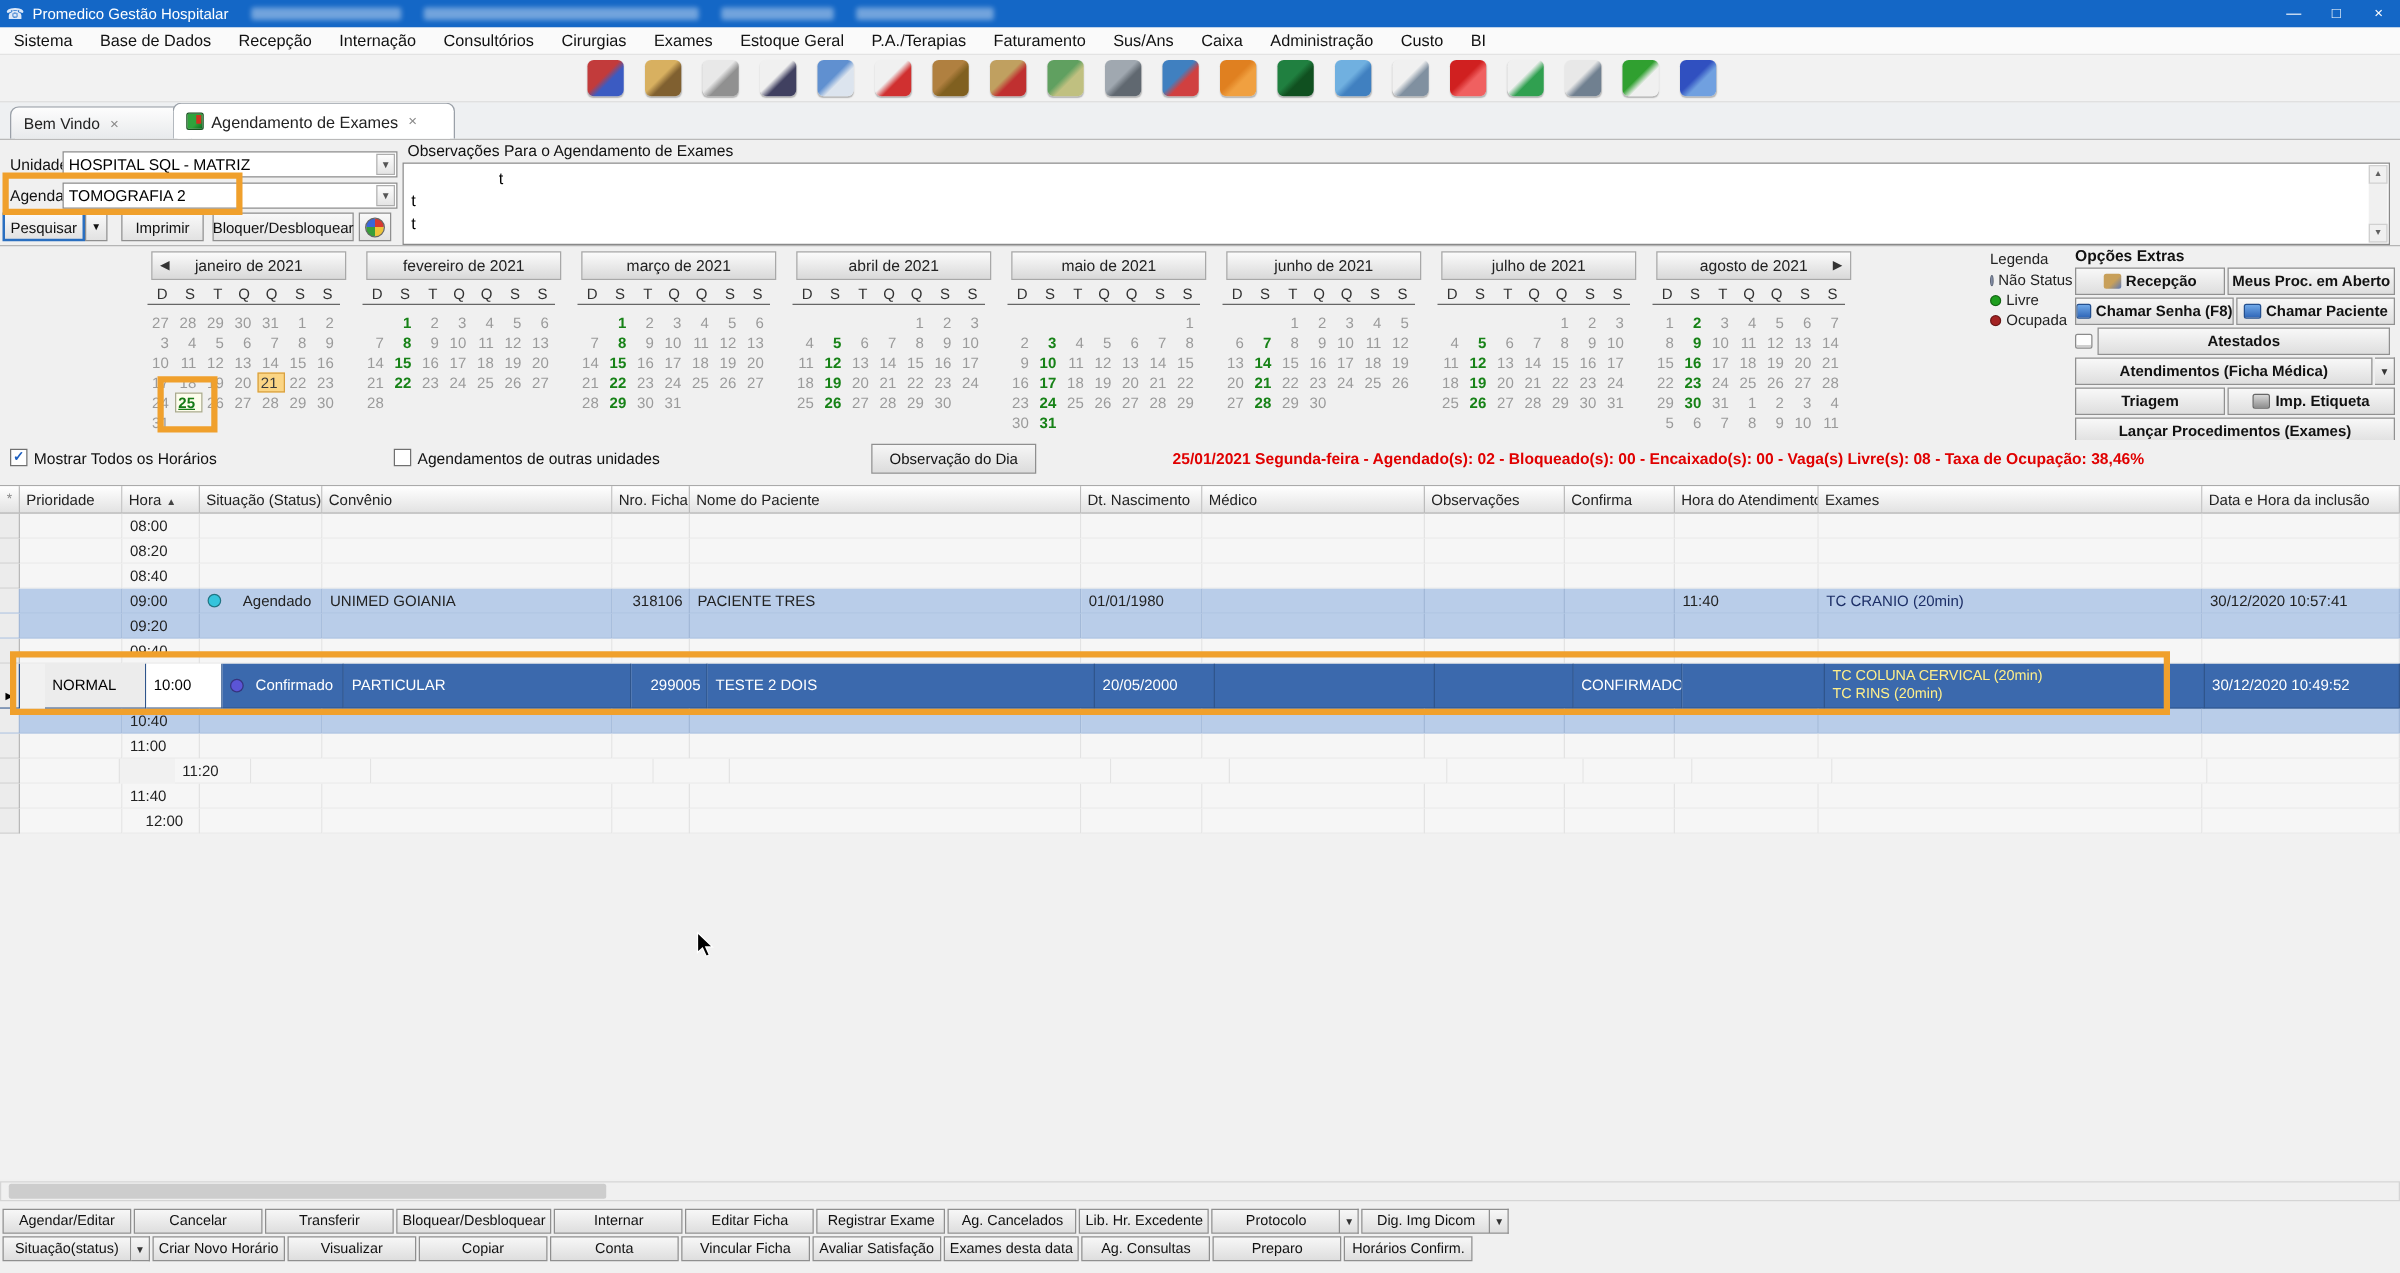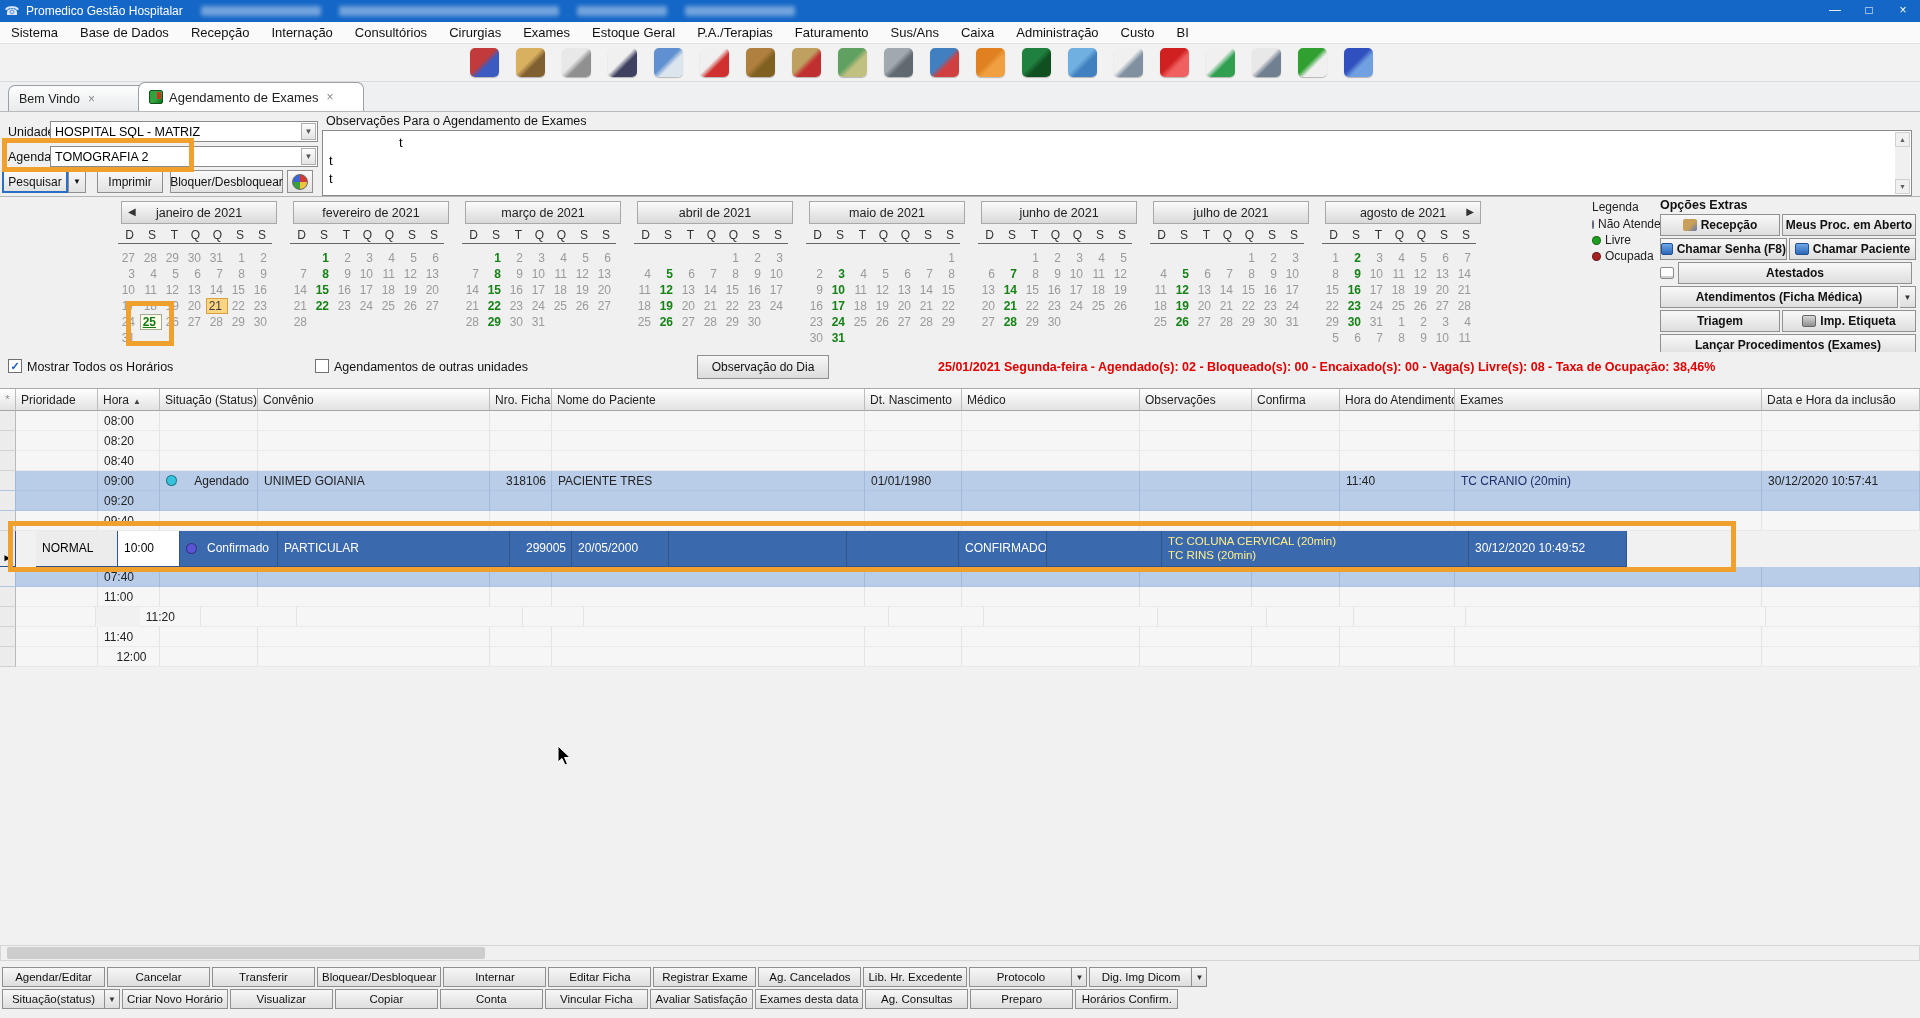--- a/index.html
+++ b/index.html
@@ -747,21 +747,21 @@
           <div class="day">11</div>
         </div>
       </div>
     </div>
 
   <div class="legend">
     <div class="legtitle">Legenda</div>
     <div id="legitems">
         <div class="legitem">
           <div class="legdot" style="background: rgb(142, 154, 181);"></div>
-          <div style="display: inline;">Não Atende</div>
+          <div style="display: inline;">Não Status</div>
         </div>
         <div class="legitem">
           <div class="legdot" style="background: rgb(30, 158, 30);"></div>
           <div style="display: inline;">Livre</div>
         </div>
         <div class="legitem">
           <div class="legdot" style="background: rgb(163, 34, 34);"></div>
           <div style="display: inline;">Ocupada</div>
         </div>
       </div>
@@ -943,35 +943,36 @@
           <div class="gc exames" style="width: 307px;"></div>
           <div class="gc" style="width: 158px;"></div>
         </div>
         <div class="grow selected">
           <div class="gc selcell" style="width: 16px;"><span class="rowptr">►</span></div>
           <div class="gc prio" style="width: 82px; margin-left: 20px;">NORMAL</div>
           <div class="gc hora" style="width: 62px;">10:00</div>
           <div class="gc situ" style="width: 98px;">Confirmado<span class="sdot" style="background: rgb(91, 85, 214);"></span></div>
           <div class="gc" style="width: 232px;">PARTICULAR</div>
           <div class="gc num" style="width: 62px;">299005</div>
+          <div class="gc" style="width: 313px;">TESTE 2 DOIS</div>
           <div class="gc" style="width: 97px;">20/05/2000</div>
           <div class="gc" style="width: 178px;"></div>
           <div class="gc" style="width: 112px;"></div>
           <div class="gc" style="width: 88px;">CONFIRMADO</div>
           <div class="gc" style="width: 115px;"></div>
           <div class="gc exames" style="width: 307px;">
             <div class="exline">TC COLUNA CERVICAL (20min)</div>
             <div class="exline">TC RINS (20min)</div>
           </div>
           <div class="gc" style="width: 158px;">30/12/2020 10:49:52</div>
         </div>
         <div class="grow busy">
           <div class="gc selcell" style="width: 16px;"></div>
           <div class="gc prio" style="width: 82px;"></div>
-          <div class="gc hora" style="width: 62px;">07:40</div>
+          <div class="gc hora" style="width: 62px;">10:40</div>
           <div class="gc situ" style="width: 98px;"></div>
           <div class="gc" style="width: 232px;"></div>
           <div class="gc num" style="width: 62px;"></div>
           <div class="gc" style="width: 313px;"></div>
           <div class="gc" style="width: 97px;"></div>
           <div class="gc" style="width: 178px;"></div>
           <div class="gc" style="width: 112px;"></div>
           <div class="gc" style="width: 88px;"></div>
           <div class="gc" style="width: 115px;"></div>
           <div class="gc exames" style="width: 307px;"></div>

